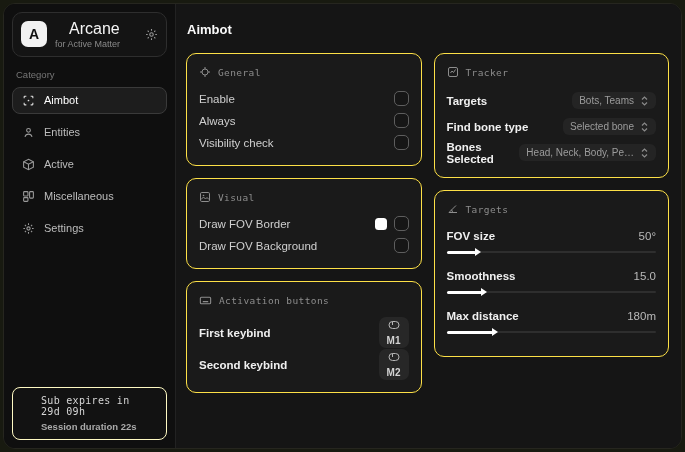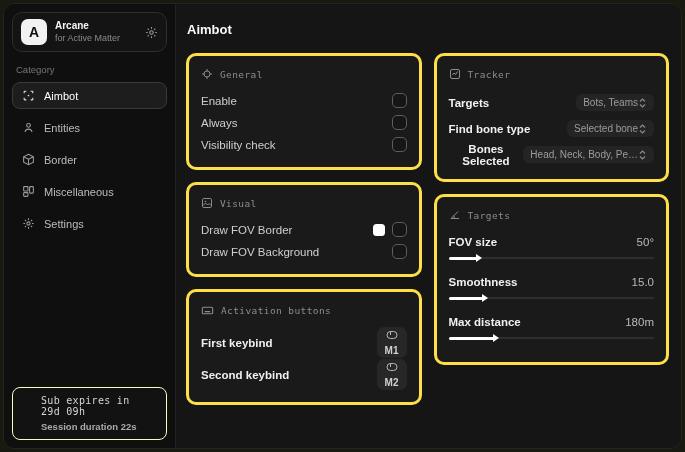--- a/index.html
+++ b/index.html
@@ -32,21 +32,21 @@
     padding:6px 8px;
     display:flex; align-items:center; gap:8px;
   }
   .logo {
     width:26px; height:26px; border-radius:7px;
     background:#f2f2f2; color:#111;
     font-weight:bold; font-size:14px;
     display:flex; align-items:center; justify-content:center;
   }
   .brand-text { flex:1; line-height:1.2; }
-  .brand-name { color:#f5f5f5; font-size:10px; font-weight:bold; }
+  .brand-name { color:#f5f5f5; font-size:16px; font-weight:normal;margin-left:14px; }
   .brand-sub { color:#8a8a8a; font-size:9px; margin-top:1px; }
   .gear { color:#9a9a9a; display:flex; }
   .category {
     color:#767676; font-size:9.5px;
     margin:12px 4px 7px 4px;
   }
   .nav-item {
     display:flex; align-items:center; gap:9px;
     padding:6px 9px; margin-bottom:5px;
     border-radius:8px; border:1px solid transparent;
@@ -67,54 +67,54 @@
     font-family:"DejaVu Sans Mono", monospace;
     color:#d6d6d6; font-size:10px; letter-spacing:0.3px;
   }
   .session { color:#ababab; font-size:9.5px; font-weight:bold; margin-top:4px; }
   
   .main { flex:1; background:#151515; padding:14px 12px 12px 10px; overflow:hidden; }
   .page-title { color:#fafafa; font-size:13px; font-weight:bold; margin:4px 0 16px 1px; }
   .columns { display:flex; gap:12px; align-items:flex-start; }
   .col { display:flex; flex-direction:column; gap:12px; width:238px; }
   .panel {
-    background:#1a1a1a; border:3px solid #fde047;
+    background:#1a1a1a; border:1px solid #fde047;
     border-radius:10px; padding:10px 12px 11px 12px;
   }
   .panel-header {
     display:flex; align-items:center; gap:7px;
     color:#8d8d8d; margin:2px 0 10px 0;
   }
   .panel-header .picon { display:flex; color:#8d8d8d; }
   .panel-title {
     font-family:"DejaVu Sans Mono", monospace;
     font-size:9.5px; letter-spacing:0.4px;
   }
   .row {
     display:flex; align-items:center; justify-content:space-between;
-    min-height:21px; margin-bottom:1px;text-align:center;
+    min-height:21px; margin-bottom:1px;
   }
   .row-label { color:#cfcfcf; font-size:11.5px; }
   .row-label.strong { color:#f0f0f0; font-weight:bold; }
   .checkbox {
     width:15px; height:15px; border-radius:5px;
     border:1.5px solid #5e5e5e; background:#161616;
     flex:0 0 auto;
   }
   .right-group { display:flex; align-items:center; gap:7px; }
   .swatch { width:12px; height:12px; border-radius:3.5px; }
   .key-badge {
     display:flex; align-items:center; gap:5px;
     background:#272727; border-radius:7px;
     padding:2.5px 8px;
     color:#d2d2d2; font-size:10px; font-weight:bold;flex-direction:column;
   }
   .key-badge .micon { display:flex; color:#b5b5b5; }
   .select-btn {
-    display:flex; align-items:center; 
+    display:flex; align-items:center; gap:6px;
     background:#242424; border-radius:6px;
     padding:3px 7px;
     color:#9c9c9c; font-size:10px;
   }
   .select-btn .sel-text {
     max-width:118px; white-space:nowrap; overflow:hidden; text-overflow:ellipsis;
   }
   .select-btn.wide .sel-text { max-width:120px; }
   .select-btn .cicon { display:flex; color:#8a8a8a; }
   .slider-row { margin-bottom:1px; }
@@ -180,21 +180,21 @@
       <span>Entities</span>
     </div>
 
     <div class="nav-item">
       <span class="nicon">
         <svg width="13" height="13" viewBox="0 0 24 24" fill="none" stroke="currentColor" stroke-width="2">
           <path d="M12 2.5 21 7v10l-9 4.5L3 17V7z"></path>
           <path d="M3 7l9 4.5L21 7M12 11.5V21.5"></path>
         </svg>
       </span>
-      <span>Border</span>
+      <span>Active</span>
     </div>
 
     <div class="nav-item">
       <span class="nicon">
         <svg width="13" height="13" viewBox="0 0 24 24" fill="none" stroke="currentColor" stroke-width="2">
           <rect x="3" y="3" width="8" height="8" rx="1.5"></rect>
           <rect x="14" y="3" width="7" height="12" rx="1.5"></rect>
           <rect x="3" y="14" width="8" height="7" rx="1.5"></rect>
         </svg>
       </span>

